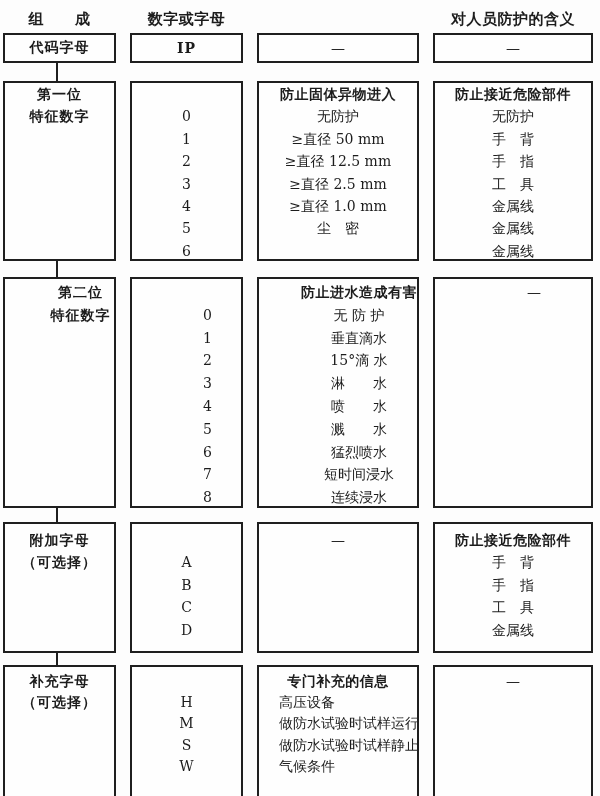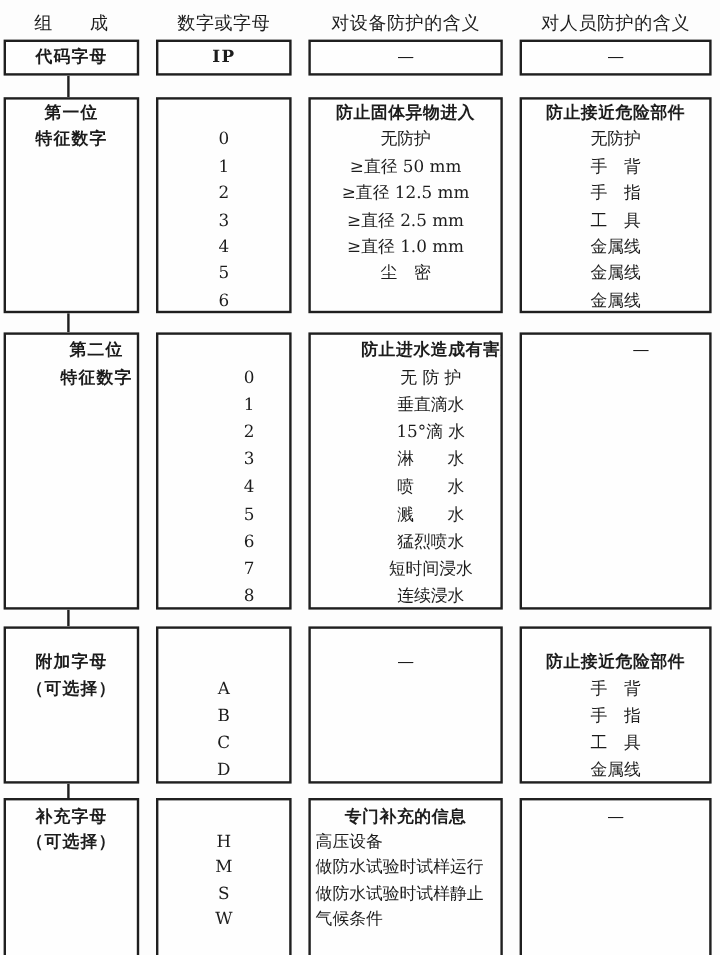--- a/index.html
+++ b/index.html
@@ -5,73 +5,72 @@
   html,body{margin:0;padding:0;}
   body{
     width:600px;height:796px;background:#ffffff;
     font-family:"DejaVu Serif","Liberation Serif",serif;
     color:#1c1c1c;
   }
   .figure{position:relative;width:600px;height:796px;background:#fdfdfd;overflow:hidden;}
   .hdr{
     position:absolute;top:9px;height:20px;line-height:20px;
     font-family:"DejaVu Sans","Liberation Sans",sans-serif;
-    font-weight:normal;font-size:15px;text-align:center;letter-spacing:.5px;
+    font-weight:bold;font-size:15px;text-align:center;letter-spacing:.5px;
   }
   .box{
     position:absolute;box-sizing:border-box;border:2px solid #1f1f1f;
     background:#fefefe;overflow:hidden;
   }
   
   .c1{left:3px;width:113px;}
   .c2{left:130px;width:113px;}
   .c3{left:257px;width:162px;}
   .c4{left:433px;width:160px;}
   
   .hc1{left:3px;width:113px;}
   .hc2{left:130px;width:113px;}
   .hc3{left:257px;width:162px;}
   .hc4{left:433px;width:160px;}
   
   .r1{top:33px;height:30px;display:flex;align-items:center;justify-content:center;}
   .r2{top:81px;height:180px;}
   .r3{top:277px;height:231px;padding-top:2px;}
-  .r4{top:522px;height:131px;padding-top:17px;}
+  .r4{top:522px;height:131px;padding-top:5px;}
   .r5{top:665px;height:156px;padding-top:4px;}
   .line{
     height:22.4px;line-height:22.4px;text-align:center;
     font-size:14px;white-space:pre;
   }
   .r3 .line{height:22.8px;line-height:22.8px;padding-left:42px;}
   .r5 .line{height:21.2px;line-height:21.2px;}
   .r1 .line{height:auto;line-height:normal;}
   .title{
     font-family:"DejaVu Sans","Liberation Sans",sans-serif;
     font-weight:bold;letter-spacing:.5px;
   }
   .label{
     font-family:"DejaVu Sans","Liberation Sans",sans-serif;
     font-weight:bold;letter-spacing:1px;
   }
   .code-strong{font-weight:bold;letter-spacing:1px;}
-  .align-left .line{text-align:left;padding-left:4px;}
+  .align-left .line{text-align:left;padding-left:20px;}
   .connector{position:absolute;left:56px;width:2px;background:#1f1f1f;}
   .conn1{top:63px;height:18px;}
   .conn2{top:261px;height:16px;}
   .conn3{top:508px;height:14px;}
   .conn4{top:653px;height:12px;}
 </style>
 </head>
 <body>
 
 <div class="figure">
 
   <div class="hdr hc1">组　　成</div>
   <div class="hdr hc2">数字或字母</div>
-  <div class="hdr hc3">对设备防护的含义</div>
   <div class="hdr hc4">对人员防护的含义</div>
 
   <div class="connector conn1"></div>
   <div class="connector conn2"></div>
   <div class="connector conn3"></div>
   <div class="connector conn4"></div>
 
   <div class="box c1 r1">
     <div class="line label">代码字母</div>
   </div>

